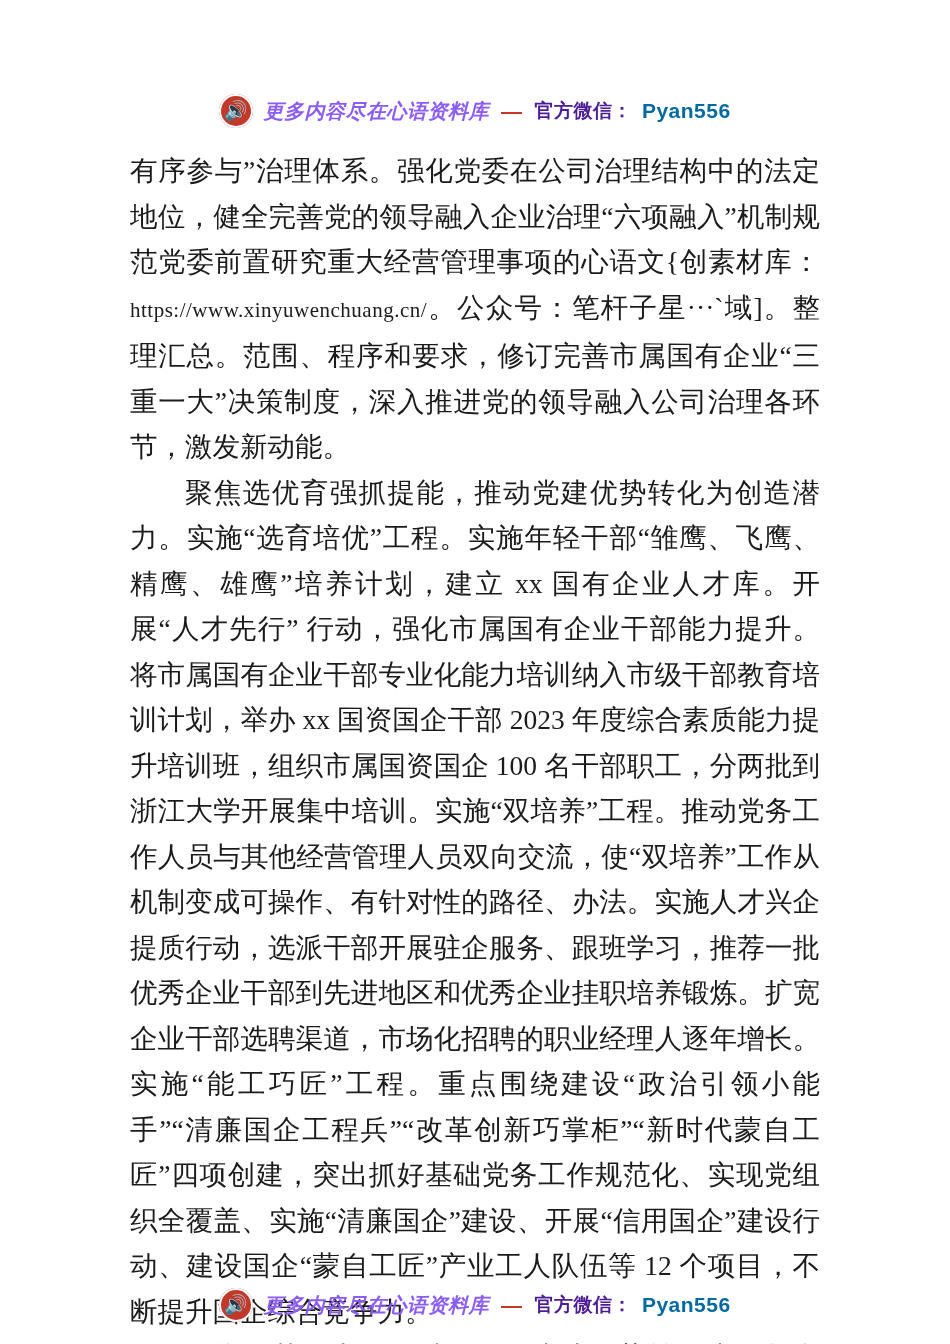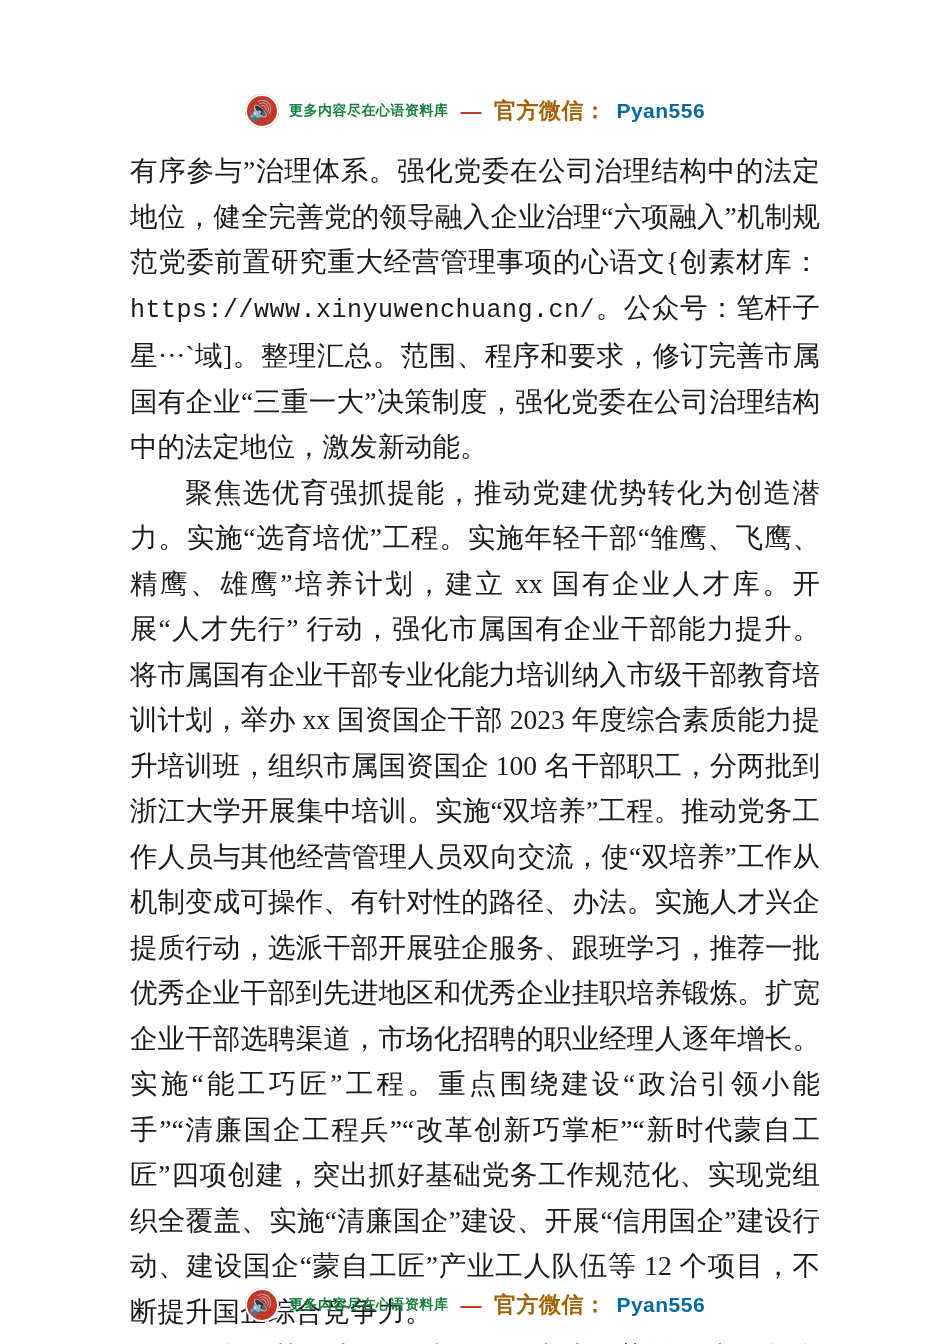--- a/index.html
+++ b/index.html
@@ -49,31 +49,32 @@
     align-items: center;
     justify-content: center;
     font-size: 19px;
     line-height: 1;
     flex: 0 0 auto;
     box-shadow: inset 0 0 0 2px #ffffff;
   }
   .wm-badge span { transform: translateY(-1px); }
 
   .wm-text {
-    font-size: 14px;
-    color: #15803d;
+    font-size: 20px;
+    color: #8b5cf6;
+    font-style: italic;
   }
   .wm-sep {
     font-size: 21px;
     color: #c0392b;
     margin: 0 2px;
   }
   .wm-wechat {
-    font-size: 22px;
-    color: #a16207;
+    font-size: 19px;
+    color: #4c1d95;
   }
   .wm-handle {
     font-size: 21px;
     color: #0369a1;
     font-family: "Liberation Sans", sans-serif;
   }
 
   
   .doc-body {
     position: absolute;
@@ -86,43 +87,43 @@
     text-align: justify;
     text-justify: inter-ideograph;
   }
   .doc-body p {
     margin: 0;
   }
   .indent {
     text-indent: 2em;
   }
   .mono-run {
-    font-family: Liberation Mono, monospace;
-    font-size: 25px;
+    font-family: Liberation Serif, serif;
+    font-size: 21px;
     letter-spacing: 0.5px;
   }
 </style>
 </head>
 <body>
 
 <div class="page">
 
   <div class="watermark watermark-top">
     <div class="wm-badge">
         <span>🔊</span>
       </div>
     <div class="wm-text">更多内容尽在心语资料库</div>
     <div class="wm-sep">—</div>
     <div class="wm-wechat">官方微信：</div>
     <div class="wm-handle">Pyan556</div>
   </div>
 
   <div class="doc-body">
 
-    <p><span>有序参与”治理体系。强化党委在公司治理结构中的法定地位，健全完善党的领导融入企业治理“六项融入”机制规范党委前置研究重大经营管理事项的心语文{创素材库：</span><span class="mono-run">https://www.xinyuwenchuang.cn/</span><span>。公众号：笔杆子星···`域]。整理汇总。范围、程序和要求，修订完善市属国有企业“三重一大”决策制度，强化党委在公司治理结构中的法定地位，激发新动能。</span></p>
+    <p><span>有序参与”治理体系。强化党委在公司治理结构中的法定地位，健全完善党的领导融入企业治理“六项融入”机制规范党委前置研究重大经营管理事项的心语文{创素材库：</span><span class="mono-run">https://www.xinyuwenchuang.cn/</span><span>。公众号：笔杆子星···`域]。整理汇总。范围、程序和要求，修订完善市属国有企业“三重一大”决策制度，深入推进党的领导融入公司治理各环节，激发新动能。</span></p>
 
     <p class="indent"><span>聚焦选优育强抓提能，推动党建优势转化为创造潜力。实施“选育培优”工程。实施年轻干部“雏鹰、飞鹰、精鹰、雄鹰”培养计划，建立 xx 国有企业人才库。开展“人才先行” 行动，强化市属国有企业干部能力提升。将市属国有企业干部专业化能力培训纳入市级干部教育培训计划，举办 xx 国资国企干部 2023 年度综合素质能力提升培训班，组织市属国资国企 100 名干部职工，分两批到浙江大学开展集中培训。实施“双培养”工程。推动党务工作人员与其他经营管理人员双向交流，使“双培养”工作从机制变成可操作、有针对性的路径、办法。实施人才兴企提质行动，选派干部开展驻企服务、跟班学习，推荐一批优秀企业干部到先进地区和优秀企业挂职培养锻炼。扩宽企业干部选聘渠道，市场化招聘的职业经理人逐年增长。实施“能工巧匠”工程。重点围绕建设“政治引领小能手”“清廉国企工程兵”“改革创新巧掌柜”“新时代蒙自工匠”四项创建，突出抓好基础党务工作规范化、实现党组织全覆盖、实施“清廉国企”建设、开展“信用国企”建设行动、建设国企“蒙自工匠”产业工人队伍等 12 个项目，不断提升国企综合竞争力。</span></p>
 
     <p class="indent"><span>聚焦强基固本抓提质，推动党建优势转化为攻坚合力。</span></p>
 
   </div>
 
   <div class="watermark watermark-bottom">
     <div class="wm-badge">
         <span>🔊</span>

